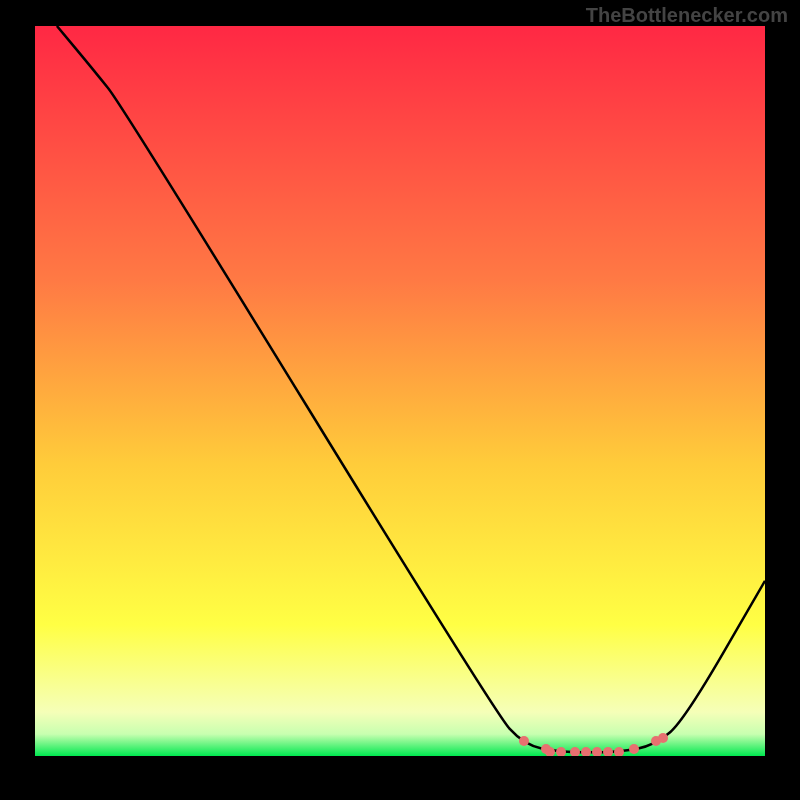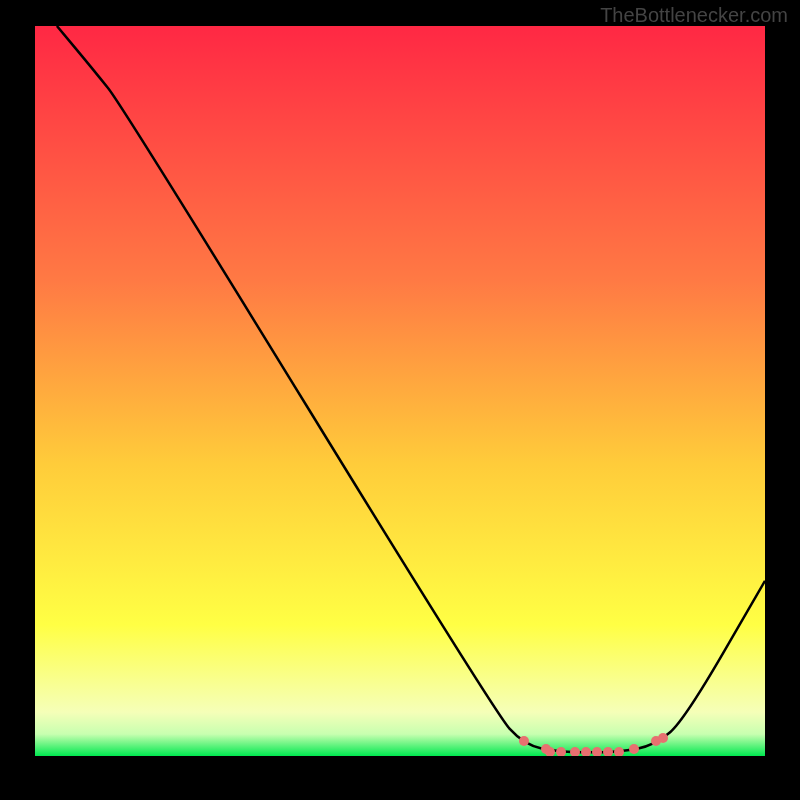--- a/index.html
+++ b/index.html
@@ -9,21 +9,21 @@
       background: #000;
       position: relative;
       font-family: Arial, sans-serif;
     }
     .header-text {
       position: absolute;
       top: 4px;
       right: 12px;
       color: #444;
       font-size: 20px;
-      font-weight: normal;
+      font-weight: bold;
     }
     .chart-area {
       position: absolute;
       top: 26px;
       left: 35px;
       width: 730px;
       height: 730px;
       overflow: hidden;
     }
     .gradient-bg {

